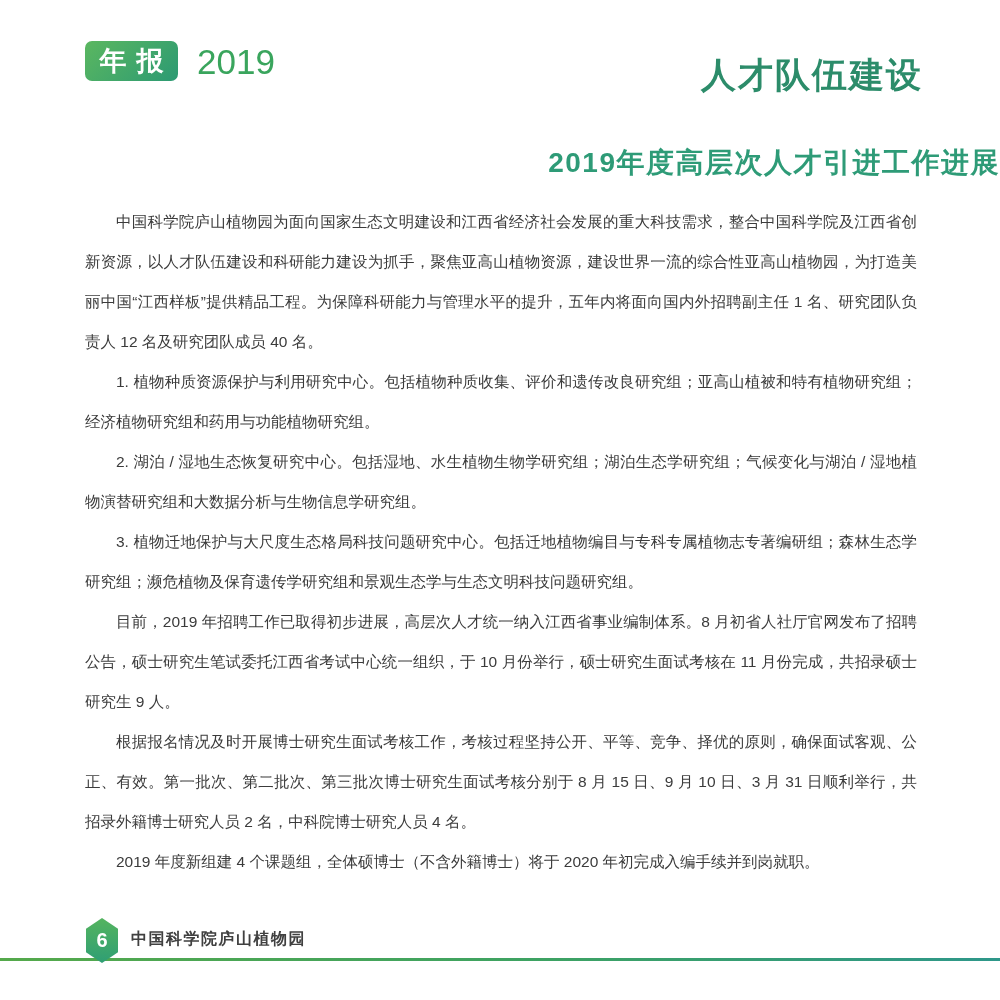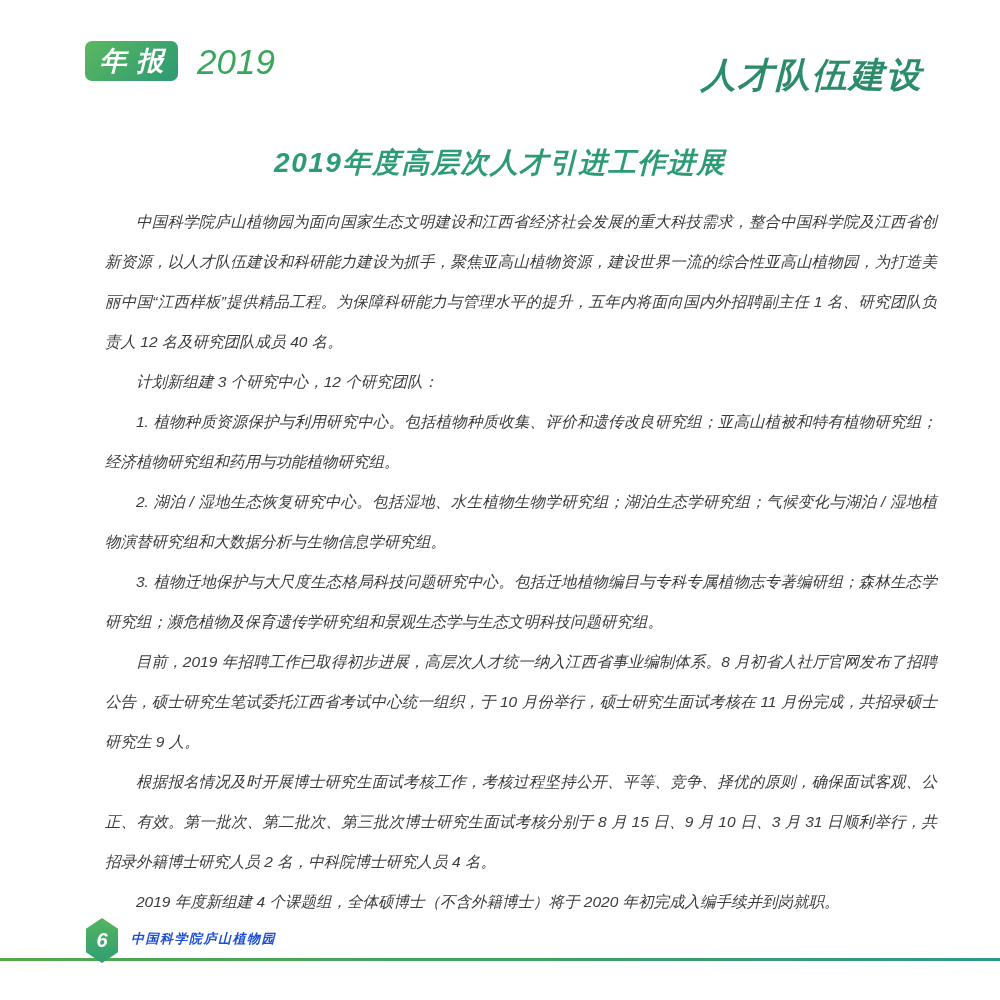--- a/index.html
+++ b/index.html
@@ -3,21 +3,20 @@
 <meta charset="utf-8">
 <style>
   html, body { margin: 0; padding: 0; background: #ffffff; }
   .page {
     position: relative;
     width: 1000px;
     height: 1000px;
     background: #ffffff;
     font-family: "Liberation Sans", sans-serif;
     overflow: hidden;
-    font-style: italic;
   }
 
   
   .year-badge {
     position: absolute;
     left: 85px; top: 41px;
     width: 93px; height: 40px;
     border-radius: 7px;
     background: linear-gradient(135deg, #5bb760 0%, #2c9a73 100%);
     color: #ffffff;
@@ -50,35 +49,34 @@
     color: #2c8c6a;
     letter-spacing: 2px;
   }
 
   
   .article-title {
     position: absolute;
     left: 0; top: 144px;
     width: 1000px;
     margin: 0;
-    text-align: center;
+    text-align: right;
     font-size: 28px;
     font-weight: bold;
     color: #2e9b77;
     letter-spacing: 1.5px;
   }
   .article-body {
     position: absolute;
     left: 85px; top: 202px;
     width: 832px;
     font-size: 15.5px;
     line-height: 40px;
     color: #3b3b3b;
     text-align: justify;
-    margin-left: 20px;
   }
   .article-body p {
     margin: 0;
     text-indent: 2em;
   }
 
   
   .footer-line {
     position: absolute;
     left: 0; top: 958px;
@@ -98,42 +96,41 @@
     display: flex;
     align-items: center;
     justify-content: center;
     z-index: 2;
   }
   .institution-name {
     position: absolute;
     left: 131px; top: 927px;
     height: 24px;
     line-height: 24px;
-    font-size: 13px;
+    font-size: 16px;
     font-weight: bold;
-    color: #1d4ed8;
+    color: #404040;
     letter-spacing: 1.5px;
   }
 </style>
 </head>
 <body>
 
 <div class="page">
 
   <div class="year-badge">
     <span>年报</span>
   </div>
   <div class="year-number">2019</div>
   <div class="section-title">人才队伍建设</div>
 
   <h1 class="article-title">2019年度高层次人才引进工作进展</h1>
 
   <div class="article-body">
     <p>中国科学院庐山植物园为面向国家生态文明建设和江西省经济社会发展的重大科技需求，整合中国科学院及江西省创新资源，以人才队伍建设和科研能力建设为抓手，聚焦亚高山植物资源，建设世界一流的综合性亚高山植物园，为打造美丽中国“江西样板”提供精品工程。为保障科研能力与管理水平的提升，五年内将面向国内外招聘副主任 1 名、研究团队负责人 12 名及研究团队成员 40 名。</p>
-    <p>计划新组建 3 个研究中心，12 个研究团队：</p>
     <p>1. 植物种质资源保护与利用研究中心。包括植物种质收集、评价和遗传改良研究组；亚高山植被和特有植物研究组；经济植物研究组和药用与功能植物研究组。</p>
     <p>2. 湖泊 / 湿地生态恢复研究中心。包括湿地、水生植物生物学研究组；湖泊生态学研究组；气候变化与湖泊 / 湿地植物演替研究组和大数据分析与生物信息学研究组。</p>
     <p>3. 植物迁地保护与大尺度生态格局科技问题研究中心。包括迁地植物编目与专科专属植物志专著编研组；森林生态学研究组；濒危植物及保育遗传学研究组和景观生态学与生态文明科技问题研究组。</p>
     <p>目前，2019 年招聘工作已取得初步进展，高层次人才统一纳入江西省事业编制体系。8 月初省人社厅官网发布了招聘公告，硕士研究生笔试委托江西省考试中心统一组织，于 10 月份举行，硕士研究生面试考核在 11 月份完成，共招录硕士研究生 9 人。</p>
     <p>根据报名情况及时开展博士研究生面试考核工作，考核过程坚持公开、平等、竞争、择优的原则，确保面试客观、公正、有效。第一批次、第二批次、第三批次博士研究生面试考核分别于 8 月 15 日、9 月 10 日、3 月 31 日顺利举行，共招录外籍博士研究人员 2 名，中科院博士研究人员 4 名。</p>
     <p>2019 年度新组建 4 个课题组，全体硕博士（不含外籍博士）将于 2020 年初完成入编手续并到岗就职。</p>
   </div>
 
   <div class="footer-line"></div>
   <div class="page-number-badge">

